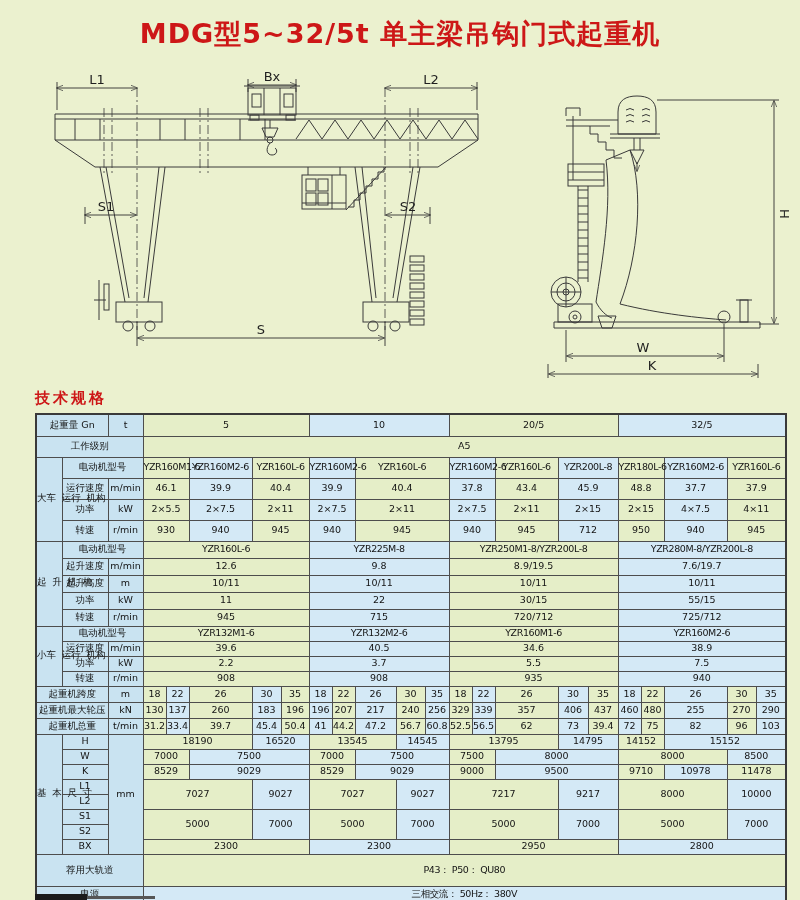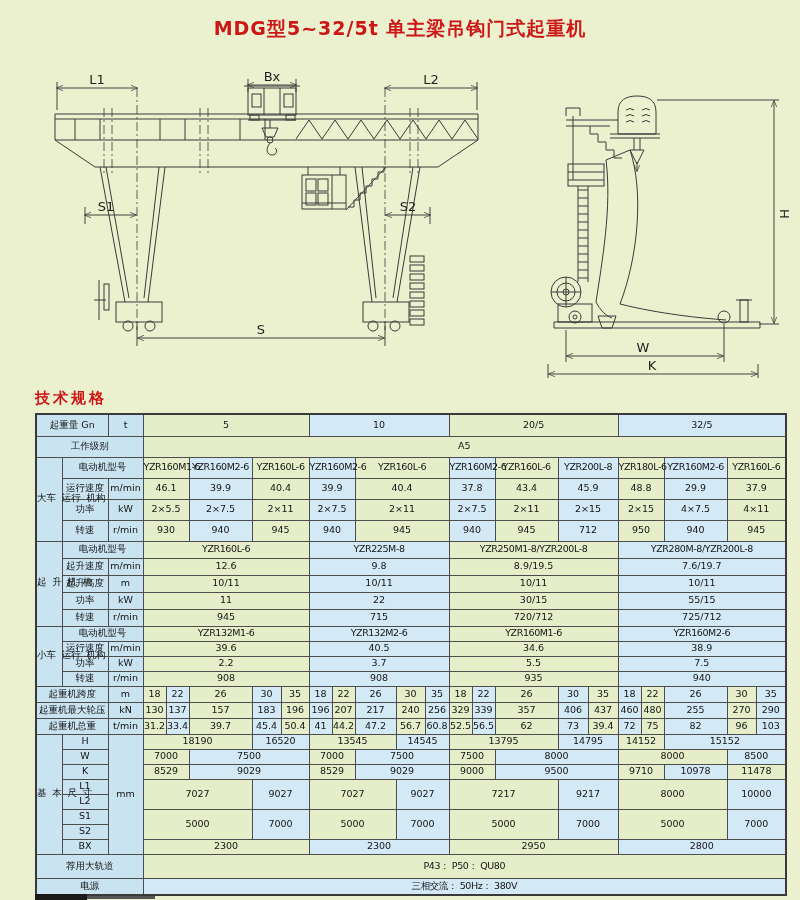--- a/index.html
+++ b/index.html
@@ -3,21 +3,21 @@
 <meta charset="utf-8">
 <style>
   html,body { margin:0; padding:0; }
   body {
     width:800px; height:900px; position:relative; overflow:hidden;
     background:#ebf1cf;
     font-family:"DejaVu Sans", sans-serif;
   }
   .title {
     position:absolute; top:16px; left:0; width:800px; text-align:center;
-    color:#cd1717; font-size:19px; font-weight:bold; letter-spacing:1px;
+    color:#cd1717; font-size:27px; font-weight:bold; letter-spacing:1px;
   }
   .spec-heading {
     position:absolute; left:35px; top:389px;
     color:#cd1717; font-size:15px; font-weight:bold; letter-spacing:3px;
   }
   svg.draw { position:absolute; left:0; top:72px; }
   svg.draw path, svg.draw line, svg.draw rect, svg.draw circle, svg.draw polyline, svg.draw polygon {
     stroke:#3a3a3a; stroke-width:1; fill:none;
   }
   svg.draw text { fill:#1f1f1f; font-size:13px; font-family:"DejaVu Sans",sans-serif; text-anchor:middle; stroke:none; }
@@ -304,21 +304,21 @@
         <td class="lbl unit">m/min</td>
         <td colspan="2" class="cg">46.1</td>
         <td class="cb">39.9</td>
         <td colspan="2" class="cg">40.4</td>
         <td colspan="2" class="cb">39.9</td>
         <td colspan="3" class="cg">40.4</td>
         <td colspan="2" class="cb">37.8</td>
         <td class="cg">43.4</td>
         <td colspan="2" class="cb">45.9</td>
         <td colspan="2" class="cg">48.8</td>
-        <td class="cb">29.9</td>
+        <td class="cb">37.7</td>
         <td colspan="2" class="cg">37.9</td>
       </tr>
       <tr style="height: 21px;">
         <td class="lbl">功率</td>
         <td class="lbl unit">kW</td>
         <td colspan="2" class="cg">2×5.5</td>
         <td class="cb">2×7.5</td>
         <td colspan="2" class="cg">2×11</td>
         <td colspan="2" class="cb">2×7.5</td>
         <td colspan="3" class="cg">2×11</td>
@@ -443,21 +443,21 @@
         <td class="cg">22</td>
         <td class="cb">26</td>
         <td class="cg">30</td>
         <td class="cb">35</td>
       </tr>
       <tr style="height: 16px;">
         <td colspan="2" class="lbl">起重机最大轮压</td>
         <td class="lbl unit">kN</td>
         <td class="cg">130</td>
         <td class="cb">137</td>
-        <td class="cg">157</td>
+        <td class="cg">260</td>
         <td class="cb">183</td>
         <td class="cg">196</td>
         <td class="cb">196</td>
         <td class="cg">207</td>
         <td class="cb">217</td>
         <td class="cg">240</td>
         <td class="cb">256</td>
         <td class="cg">329</td>
         <td class="cb">339</td>
         <td class="cg">357</td>
@@ -560,21 +560,21 @@
       <tr style="height: 15px;">
         <td class="lbl">S2</td>
       </tr>
       <tr style="height: 15px;">
         <td class="lbl">BX</td>
         <td colspan="5" class="cg">2300</td>
         <td colspan="5" class="cb">2300</td>
         <td colspan="5" class="cg">2950</td>
         <td colspan="5" class="cb">2800</td>
       </tr>
-      <tr style="height: 24px; padding-left: 21px;">
+      <tr style="height: 32px; padding-left: 21px;">
         <td colspan="3" class="lbl">荐用大轨道</td>
         <td colspan="20" class="cg sm">P43：  P50：  QU80</td>
       </tr>
       <tr style="height: 17px;">
         <td colspan="3" class="lbl">电源</td>
         <td colspan="20" class="cb sm">三相交流：  50Hz：  380V</td>
       </tr>
     </tbody>
 </table>
 

